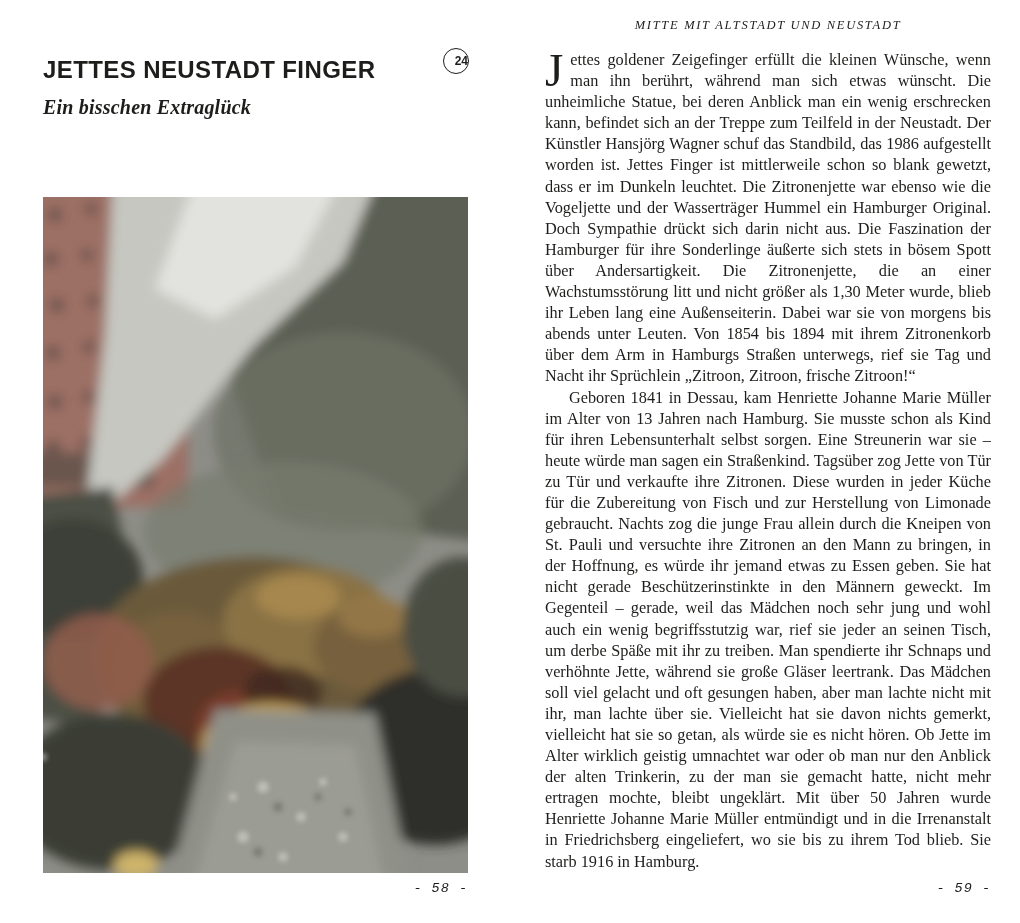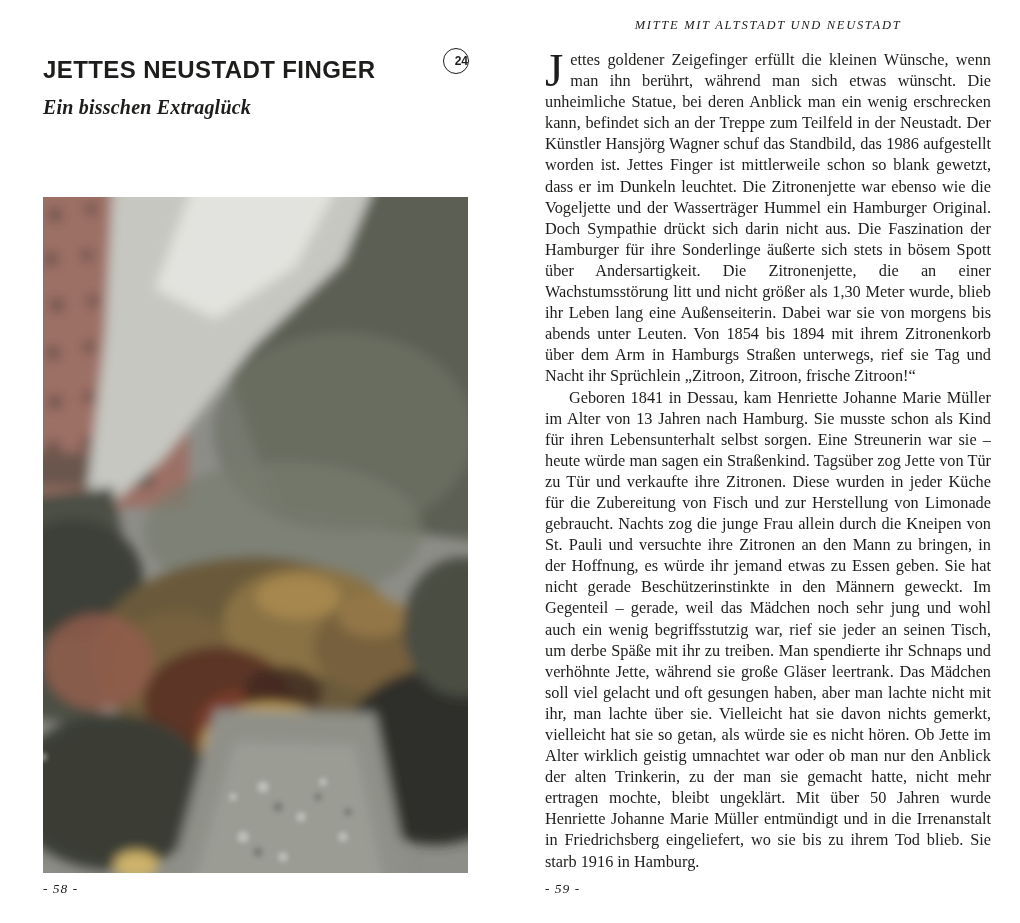--- a/index.html
+++ b/index.html
@@ -14,22 +14,22 @@
          border:1.7px solid #1d1d1b;border-radius:50%;
          display:flex;align-items:center;justify-content:flex-end;
          font-family:"Liberation Sans", sans-serif;font-weight:700;font-size:12px;margin-top:8px;}
   .subtitle{position:absolute;left:43px;top:79px;
             font-style:italic;font-size:20px;letter-spacing:0.2px;}
   .location{position:absolute;left:43px;top:117px;width:442px;
             font-style:italic;font-size:13.5px;line-height:1.5;}
   .location p{margin:0;}
   .photo{position:absolute;left:43px;top:197px;width:425px;height:676px;
          overflow:hidden;background:#8e8e88;}
-  .pagenum{position:absolute;font-style:italic;font-size:13.5px;text-align:left;
-           letter-spacing:1px;}
+  .pagenum{position:absolute;font-style:italic;font-size:13.5px;text-align:right;
+           letter-spacing:1px;font-family:Liberation Mono, monospace;}
   .pn-left{left:43px;top:881px;width:425px;}
   .pn-right{left:545px;top:881px;width:446px;}
 
   
   .running-header{position:absolute;left:545px;top:18px;width:446px;text-align:center;
                   font-style:italic;font-size:12.5px;letter-spacing:1.7px;}
   .body-text{position:absolute;left:545px;top:49px;width:446px;
              font-size:16.3px;line-height:21.1px;text-align:justify;
              hyphens:none;-webkit-hyphens:none;}
   .body-text p{margin:0;}

